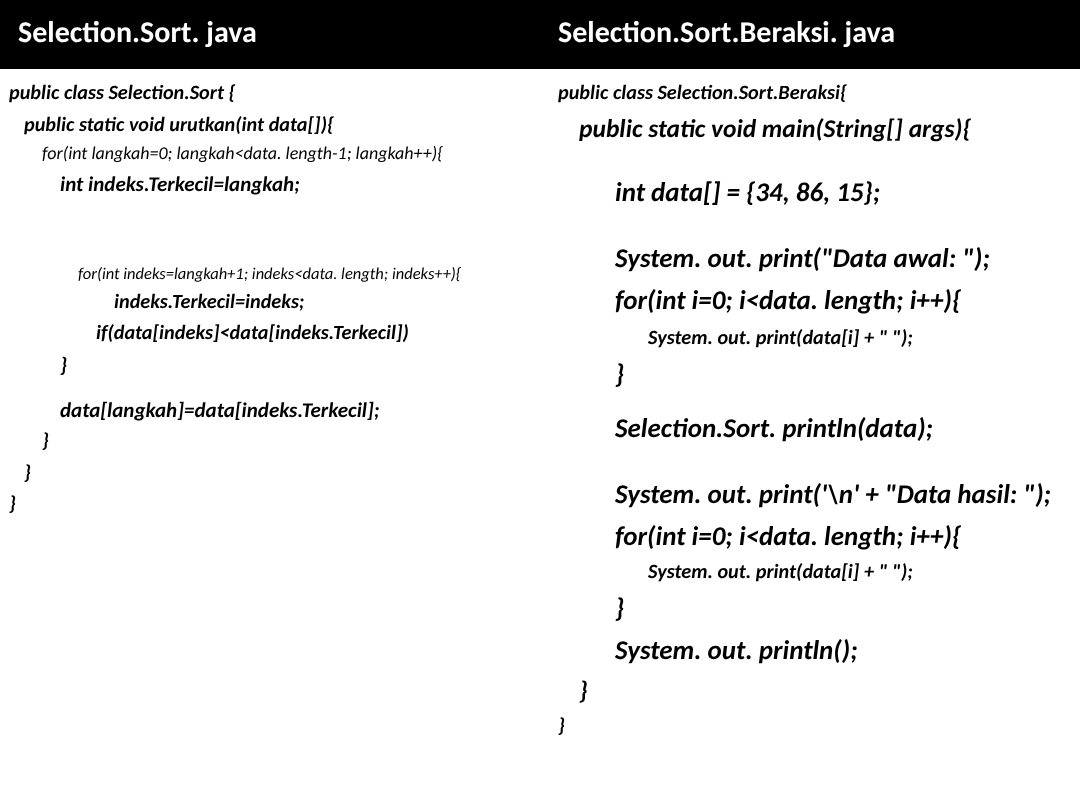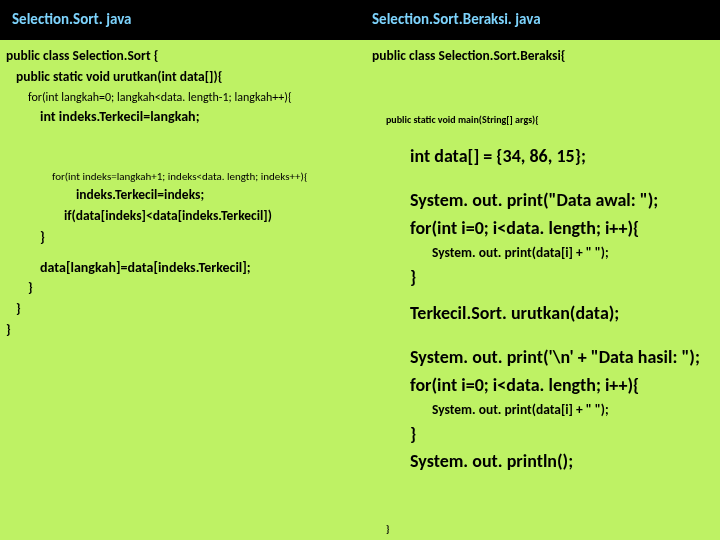--- a/index.html
+++ b/index.html
@@ -15,46 +15,47 @@
     height: 100%;
     display: flex;
   }
   .col {
     width: 50%;
     display: flex;
     flex-direction: column;
   }
   .header {
     background: #000;
-    color: #7dd3fc;
+    color: #ffffff;
     font-weight: bold;
-    font-size: 15px;
+    font-size: 20px;
     padding: 10px 12px 12px 12px;
   }
   .body {
-    background: #bef264;
+    background: #ffffff;
     flex: 1;
     padding: 6px 2px 6px 2px;
     color: #000;
+    font-style: italic;
   }
   .line {
     font-family: "Calibri", "Arial", sans-serif;
     white-space: pre;
     line-height: 1.55;
   }
   .d0 { font-size: 13.5px; font-weight: bold; margin-left: 4px; }
   .d1 { font-size: 13.5px; font-weight: bold; margin-left: 14px; }
   .d2 { font-size: 12px;   margin-left: 26px; }
   .d3 { font-size: 14px; font-weight: bold; margin-left: 38px; }
   .d4 { font-size: 11px;   margin-left: 50px; margin-top: 40px; }
   .d5 { font-size: 13.5px; font-weight: bold; margin-left: 62px; }
   .d6 { font-size: 13.5px; font-weight: bold; margin-left: 74px; }
   .gap { height: 8px; }
   .right .d0 { margin-left: 10px; }
-  .right .d1r { font-size: 10px; font-weight: bold; margin-left: 24px; margin-top: 45px; }
+  .right .d1r { font-size: 17px; font-weight: bold; margin-left: 24px; }
   .right .d2r { font-size: 18px; font-weight: bold; margin-left: 48px; }
   .right .d3r { font-size: 13.5px; font-weight: bold; margin-left: 70px; }
 </style>
 </head>
 <body>
 
 <div class="slide">
 
   <div class="col">
     <div class="header">Selection.Sort. java</div>
@@ -83,21 +84,21 @@
       <div class="gap"></div>
         <div class="gap"></div>
       <div class="line d2r">int data[] = {34, 86, 15};</div>
       <div class="gap"></div>
         <div class="gap"></div>
       <div class="line d2r">System. out. print("Data awal: ");</div>
       <div class="line d2r">for(int i=0; i&lt;data. length; i++){</div>
       <div class="line d3r">System. out. print(data[i] + " ");</div>
       <div class="line d2r">}</div>
       <div class="gap"></div>
-      <div class="line d2r">Terkecil.Sort. urutkan(data);</div>
+      <div class="line d2r">Selection.Sort. println(data);</div>
       <div class="gap"></div>
         <div class="gap"></div>
       <div class="line d2r">System. out. print('\n' + "Data hasil: ");</div>
       <div class="line d2r">for(int i=0; i&lt;data. length; i++){</div>
       <div class="line d3r">System. out. print(data[i] + " ");</div>
       <div class="line d2r">}</div>
       <div class="line d2r">System. out. println();</div>
       <div class="line d1r">}</div>
       <div class="line d0">}</div>
     </div>

